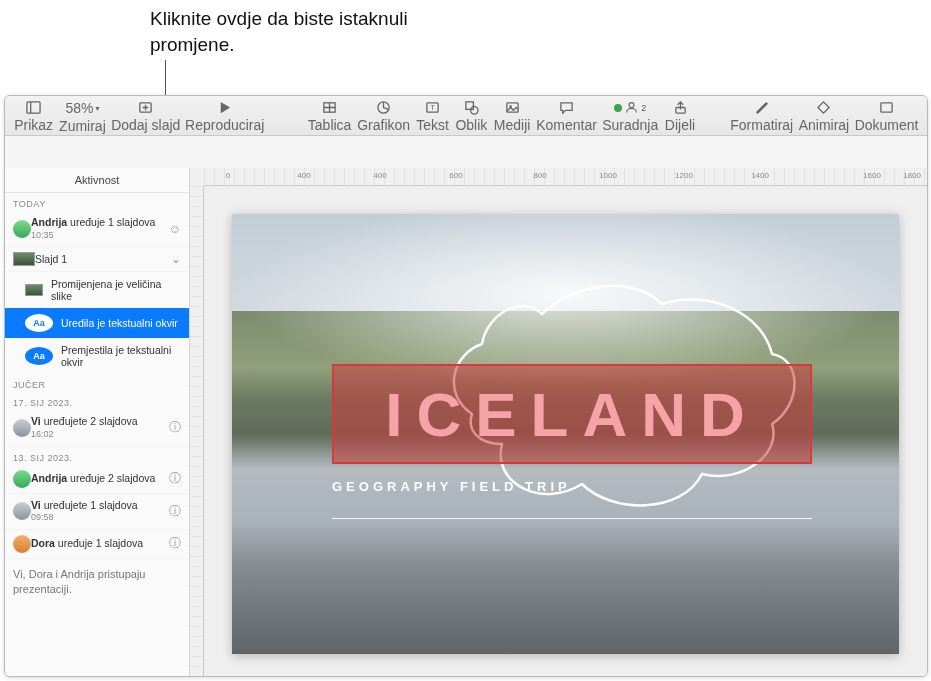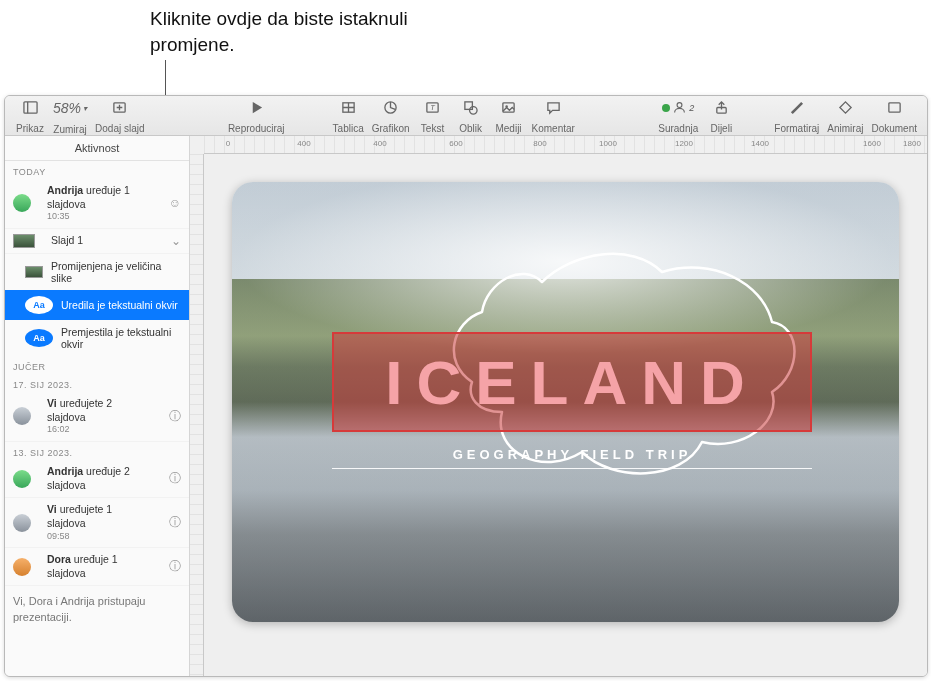--- a/index.html
+++ b/index.html
@@ -51,28 +51,29 @@
     display: flex;
     flex-direction: column;
     align-items: center;
     justify-content: flex-start;
     min-width: 38px;
     height: 36px;
     padding: 2px 4px;
     cursor: default;
     color: #555;
   }
-  .tbtn .ic { height: 16px; display:flex; align-items:center; justify-content:flex-end; font-size:14px; color:#666;font-style:italic; }
-  .tbtn .lbl { font-size: 10px; color:#666; margin-top:8px; white-space: nowrap; }
+  .tbtn .ic { height: 16px; display:flex; align-items:center; justify-content:flex-end; font-size:14px; color:#666; }
+  .tbtn .lbl { font-size: 14px; color:#666; margin-top:2px; white-space: nowrap; }
   .tb-spacer { flex: 1; }
   .zoom-val { font-size:10px; color:#555; display:flex; align-items:center; gap:2px; }
   .body {
     display: flex;
     flex: 1;
     min-height: 0;
+    margin-top: 32px;
   }
   .sidebar {
     width: 185px;
     background: #fafafa;
     border-right: 1px solid #d5d5d5;
     display: flex;
     flex-direction: column;
     font-size: 10px;
   }
   .sidebar-title {
@@ -87,21 +88,21 @@
     font-size: 9px;
     letter-spacing: 0.5px;
     color: #888;
     padding: 6px 8px 2px 8px;
     text-transform: uppercase;
   }
   .row {
     display: flex;
     align-items: center;
     padding: 5px 8px;
-    gap: 16px;
+    gap: 0;
     border-bottom: 1px solid rgba(0,0,0,0.03);
   }
   .avatar {
     width: 18px; height: 18px; border-radius: 50%;
     background: linear-gradient(#b8b8b8,#8c8c8c);
     flex-shrink: 0;
   }
   .avatar.green { background: linear-gradient(#7bdc8a,#39a75a); }
   .avatar.you   { background: linear-gradient(#c9cfd6,#8a929c); }
   .avatar.orange{ background: linear-gradient(#f6b06a,#d6812f); }
@@ -162,44 +163,42 @@
   }
   .slide {
     width: 680px; height: 440px;
     position:relative;
     
     background:
       radial-gradient(ellipse 70% 30% at 50% 18%, rgba(255,255,255,0.85), rgba(230,235,240,0.2) 70%),
       linear-gradient(#b9c5cf 0%, #cdd6dc 22%, #60724d 22%, #7b8d5d 35%, #4e5e3f 42%, #3e4b33 50%, #a7b0b6 58%, #9aa4ab 70%, #6d7478 80%, #3c4246 100%);
     box-shadow: 0 2px 10px rgba(0,0,0,0.25);
     overflow:hidden;
-    border-radius:21px;
   }
   .outline {
     position:absolute; left:200px; top:50px; width:380px; height:260px;
     pointer-events:none;
   }
   .title-box {
     position:absolute;
     left:100px; top:150px; width:480px; height:100px;
     background: rgba(201,58,58,0.55);
     border:2px solid #d63a3a;
     display:flex; align-items:center; justify-content:center;
   }
   .title-box .big {
     font-size:62px; font-weight:700; letter-spacing:14px;
     color:#f5a3a7;
   }
   .subtitle {
     position:absolute;
     left:100px; top:265px; width:480px;
-    text-align:center;
     color:#fff; font-size:13px; letter-spacing:4px; font-weight:600;
     border-bottom:1px solid rgba(255,255,255,0.9);
-    padding-bottom:6px;
+    padding-bottom:24px;
   }
   .collab-badge {
     display:flex; align-items:center; gap:3px;
   }
   .collab-dot { width:8px; height:8px; border-radius:50%; background:#3aa54a; }
   svg.icon { width:15px; height:15px; stroke:#666; fill:none; stroke-width:1.4; }
 </style>
 </head>
 <body>
 

